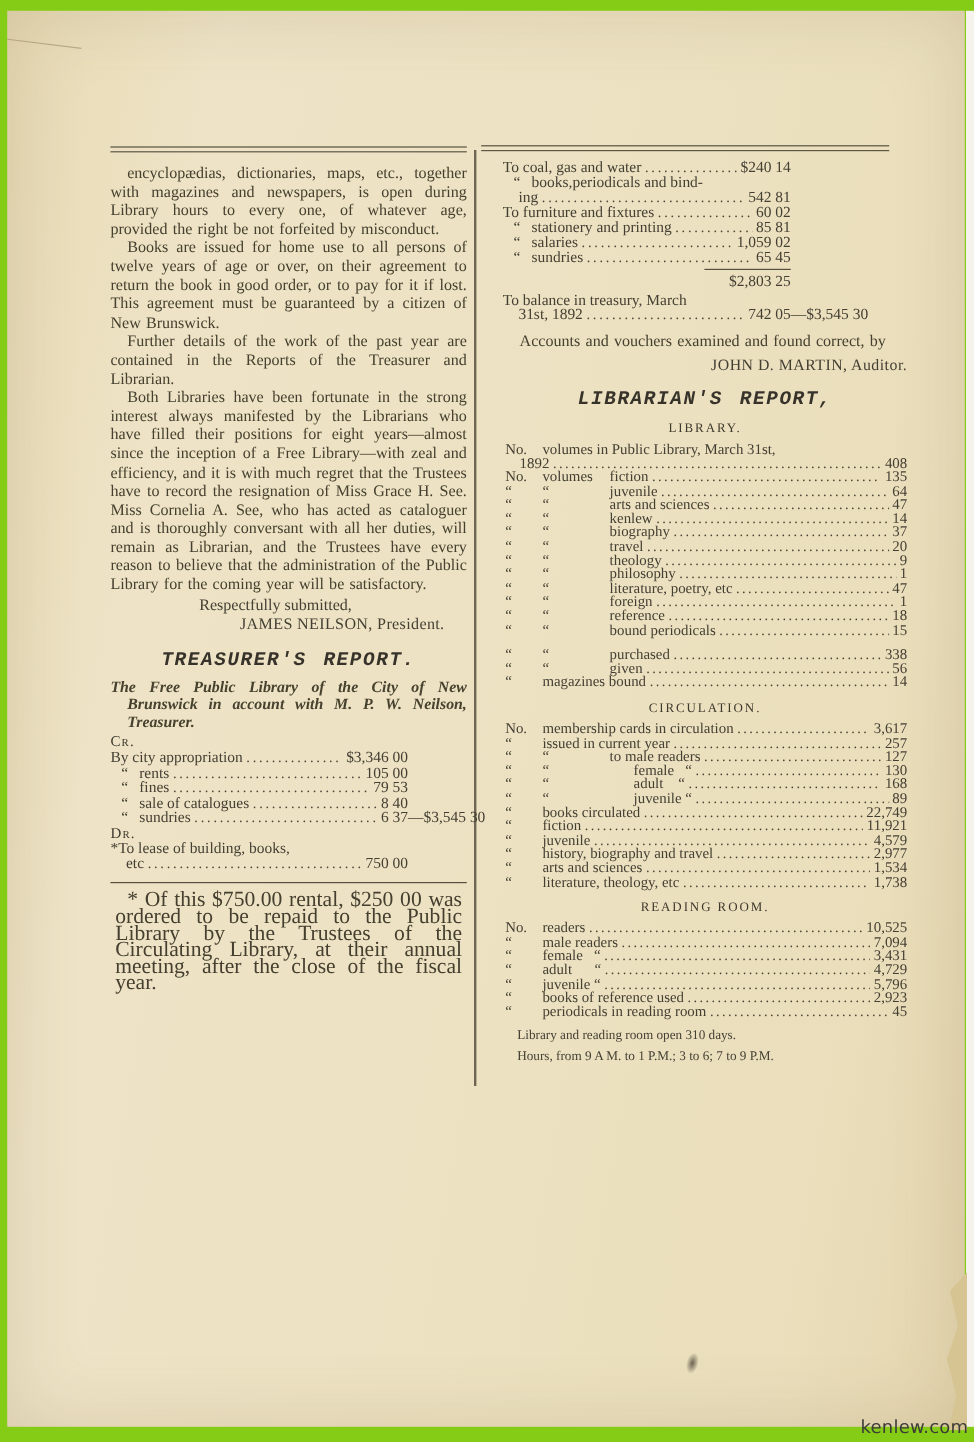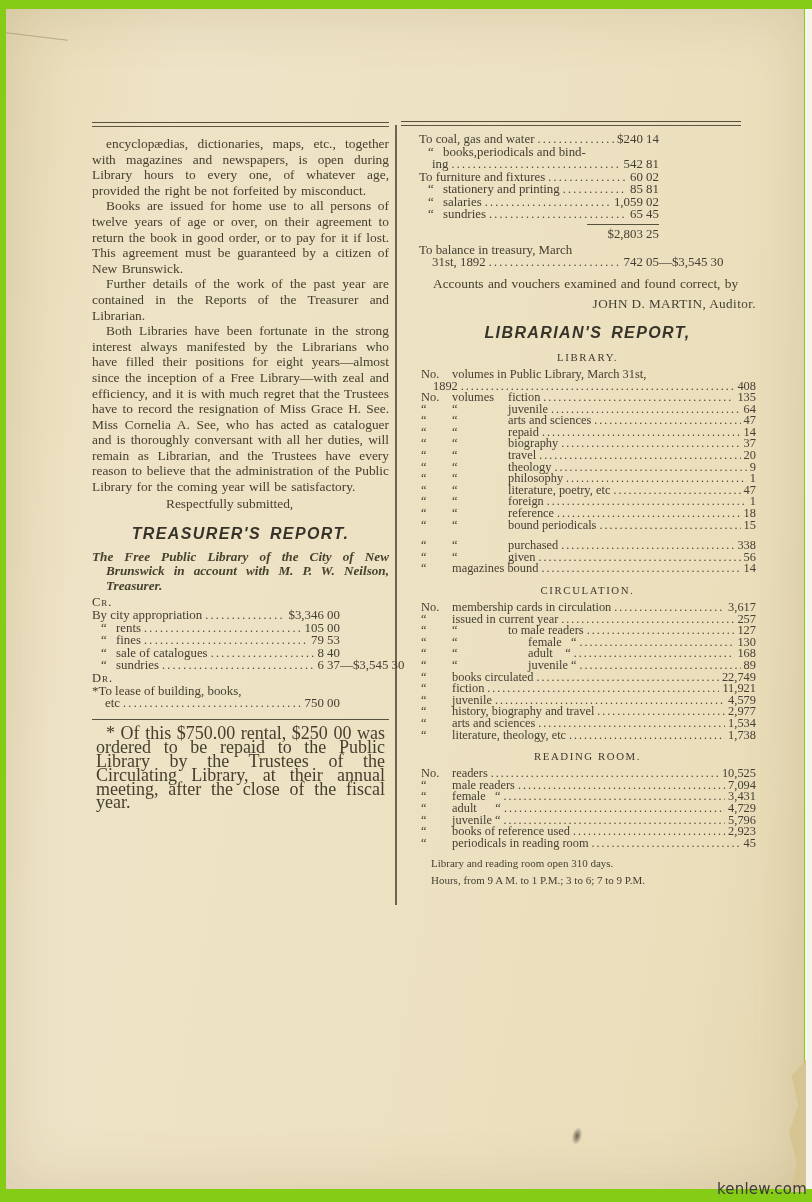--- a/index.html
+++ b/index.html
@@ -26,21 +26,21 @@
   .col{position:absolute;text-align:left;}
   #col-left{left:86px;top:127px;width:297px;}
   #col-right{left:399px;top:124px;width:337px;margin-left:14px;}
 
   
   .para{margin:0;font-size:13.4px;line-height:15.6px;text-align:justify;word-spacing:1px;
         text-indent:14px;color:#45402f;}
   .submitted{font-size:13.4px;line-height:16px;padding-left:74px;margin-top:1px;}
   .signature{font-size:13.4px;line-height:16px;padding-left:108px;letter-spacing:.3px;}
 
-  .report-head{margin:13px 0 7px 0;font-family:Liberation Sans, sans-serif;font-style:italic;font-weight:bold;
+  .report-head{margin:13px 0 7px 0;font-family:Liberation Mono, monospace;font-style:italic;font-weight:bold;
         font-size:16px;letter-spacing:1.4px;text-align:center;color:#37332a;word-spacing:3px;}
   .intro-italic{margin:2px 0 3px 0;font-size:13.2px;line-height:14.6px;font-style:italic;font-weight:bold;
         text-align:justify;word-spacing:1px;padding-left:14px;text-indent:-14px;color:#47422f;}
   .cd-label{width:248px;font-size:12.5px;line-height:13px;font-variant:small-caps;
         letter-spacing:1px;color:#3e392d;}
 
   
   .arow{display:flex;align-items:baseline;position:relative;line-height:12.5px;font-size:12.9px;white-space:nowrap;}
   #cr-rows .arow,#dr-rows .arow{width:248px;}
   #expense-rows .arow,#balance-rows .arow{width:240px;}
@@ -101,20 +101,21 @@
 
           <p class="para"><span>Books are issued for home use to all persons of twelve years of age or over, on their agreement to return the book in good order, or to pay for it if lost.  This agreement must be guaranteed by a citizen of New Brunswick.</span></p>
 
           <p class="para"><span>Further details of the work of the past year are contained in the Reports of the Treasurer and Librarian.</span></p>
 
           <p class="para"><span>Both Libraries have been fortunate in the strong interest always manifested by the Librarians who have filled their positions for eight years—almost since the inception of a Free Library—with zeal and efficiency, and it is with much regret that the Trustees have to record the resignation of Miss Grace H. See.  Miss Cornelia A. See, who has acted as cataloguer and is thoroughly conversant with all her duties, will remain as Librarian, and the Trustees have every reason to believe that the administration of the Public Library for the coming year will be satisfactory.</span></p>
 
         </div>
 
       <div class="submitted">Respectfully submitted,</div>
+      <div class="signature">JAMES NEILSON, President.</div>
 
       <h2 class="report-head">TREASURER'S REPORT.</h2>
       <p class="intro-italic">The Free Public Library of the City of New Brunswick in account with M. P. W. Neilson, Treasurer.</p>
 
       <div class="cd-label">Cr.</div>
       <div id="cr-rows">
 
           <div class="arow">
 
             <span class="albl">By city appropriation</span>
@@ -299,21 +300,21 @@
             <span class="p1">“</span>
             <span class="p2">“</span>
             <span class="albl">arts and sciences</span>
             <span class="lead"></span>
             <span class="val">47</span>
           </div>
 
           <div class="trow">
             <span class="p1">“</span>
             <span class="p2">“</span>
-            <span class="albl">repaid</span>
+            <span class="albl">kenlew</span>
             <span class="lead"></span>
             <span class="val">14</span>
           </div>
 
           <div class="trow">
             <span class="p1">“</span>
             <span class="p2">“</span>
             <span class="albl">biography</span>
             <span class="lead"></span>
             <span class="val">37</span>

